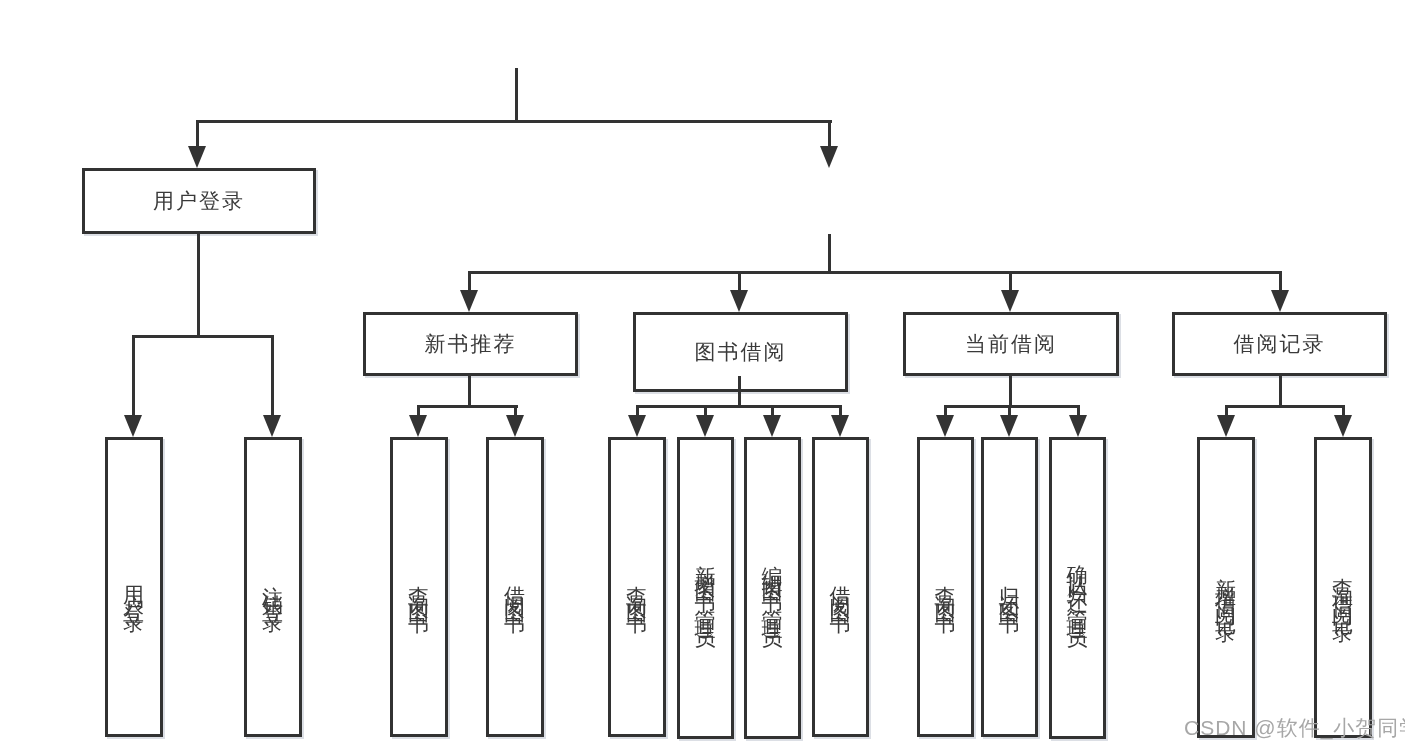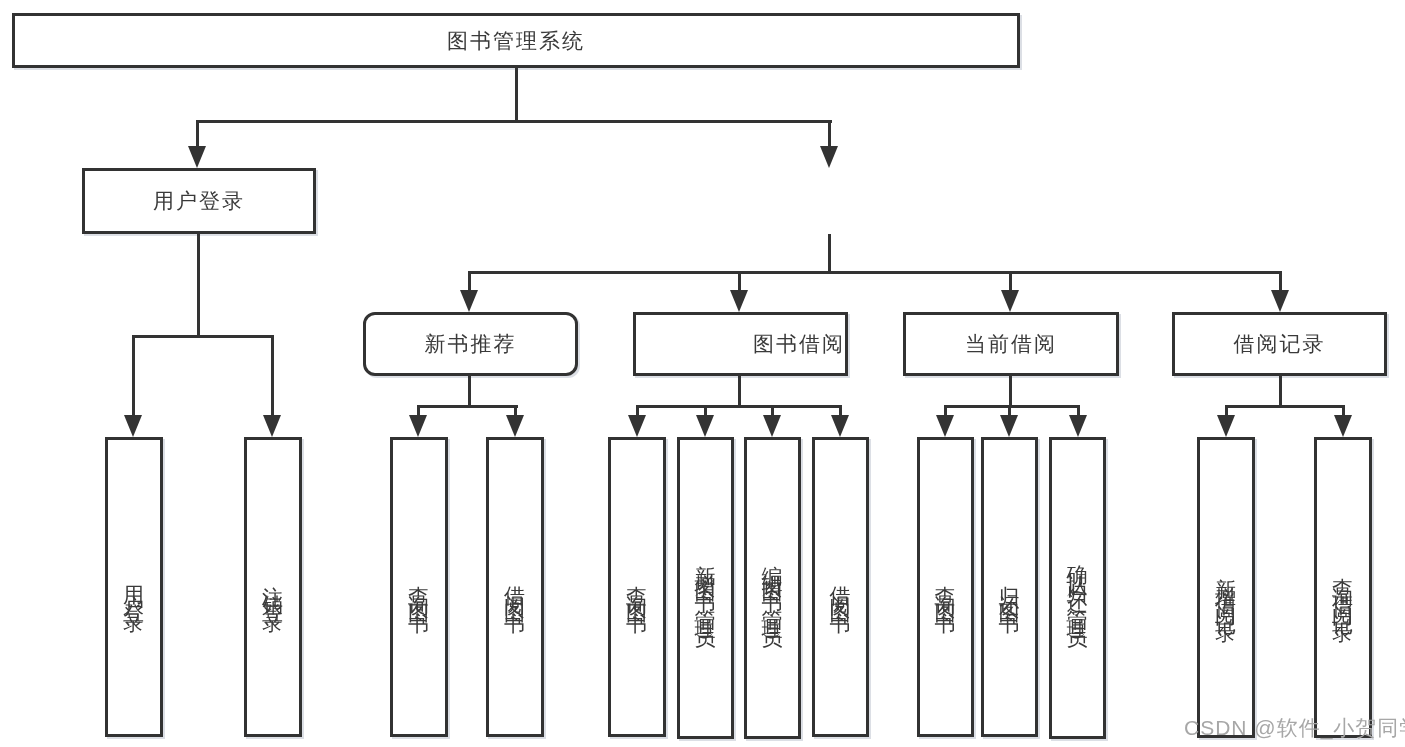--- a/index.html
+++ b/index.html
@@ -36,34 +36,31 @@
   .watermark{
     position:absolute;font-size:21px;color:#a7a7a7;letter-spacing:1px;
     white-space:nowrap;
   }
 </style>
 </head>
 <body>
 
 <div id="stage">
 
-  <div class="node" style="left:12px;top:13px;width:1008px;height:55px;">
-    <span>图书管理系统</span>
-  </div>
 
   <div class="node" style="left:82px;top:168px;width:234px;height:66px;">
     <span>用户登录</span>
   </div>
 
 
-  <div class="node" style="left:363px;top:312px;width:215px;height:64px;border-radius:12px;">
+  <div class="node" style="left:363px;top:312px;width:215px;height:64px;">
     <span>新书推荐</span>
   </div>
 
-  <div class="node" style="left:633px;top:312px;width:215px;height:64px;justify-content:flex-end;">
+  <div class="node" style="left:633px;top:312px;width:215px;height:80px;">
     <span>图书借阅</span>
   </div>
 
   <div class="node" style="left:903px;top:312px;width:216px;height:64px;">
     <span>当前借阅</span>
   </div>
 
   <div class="node" style="left:1172px;top:312px;width:215px;height:64px;">
     <span>借阅记录</span>
   </div>

